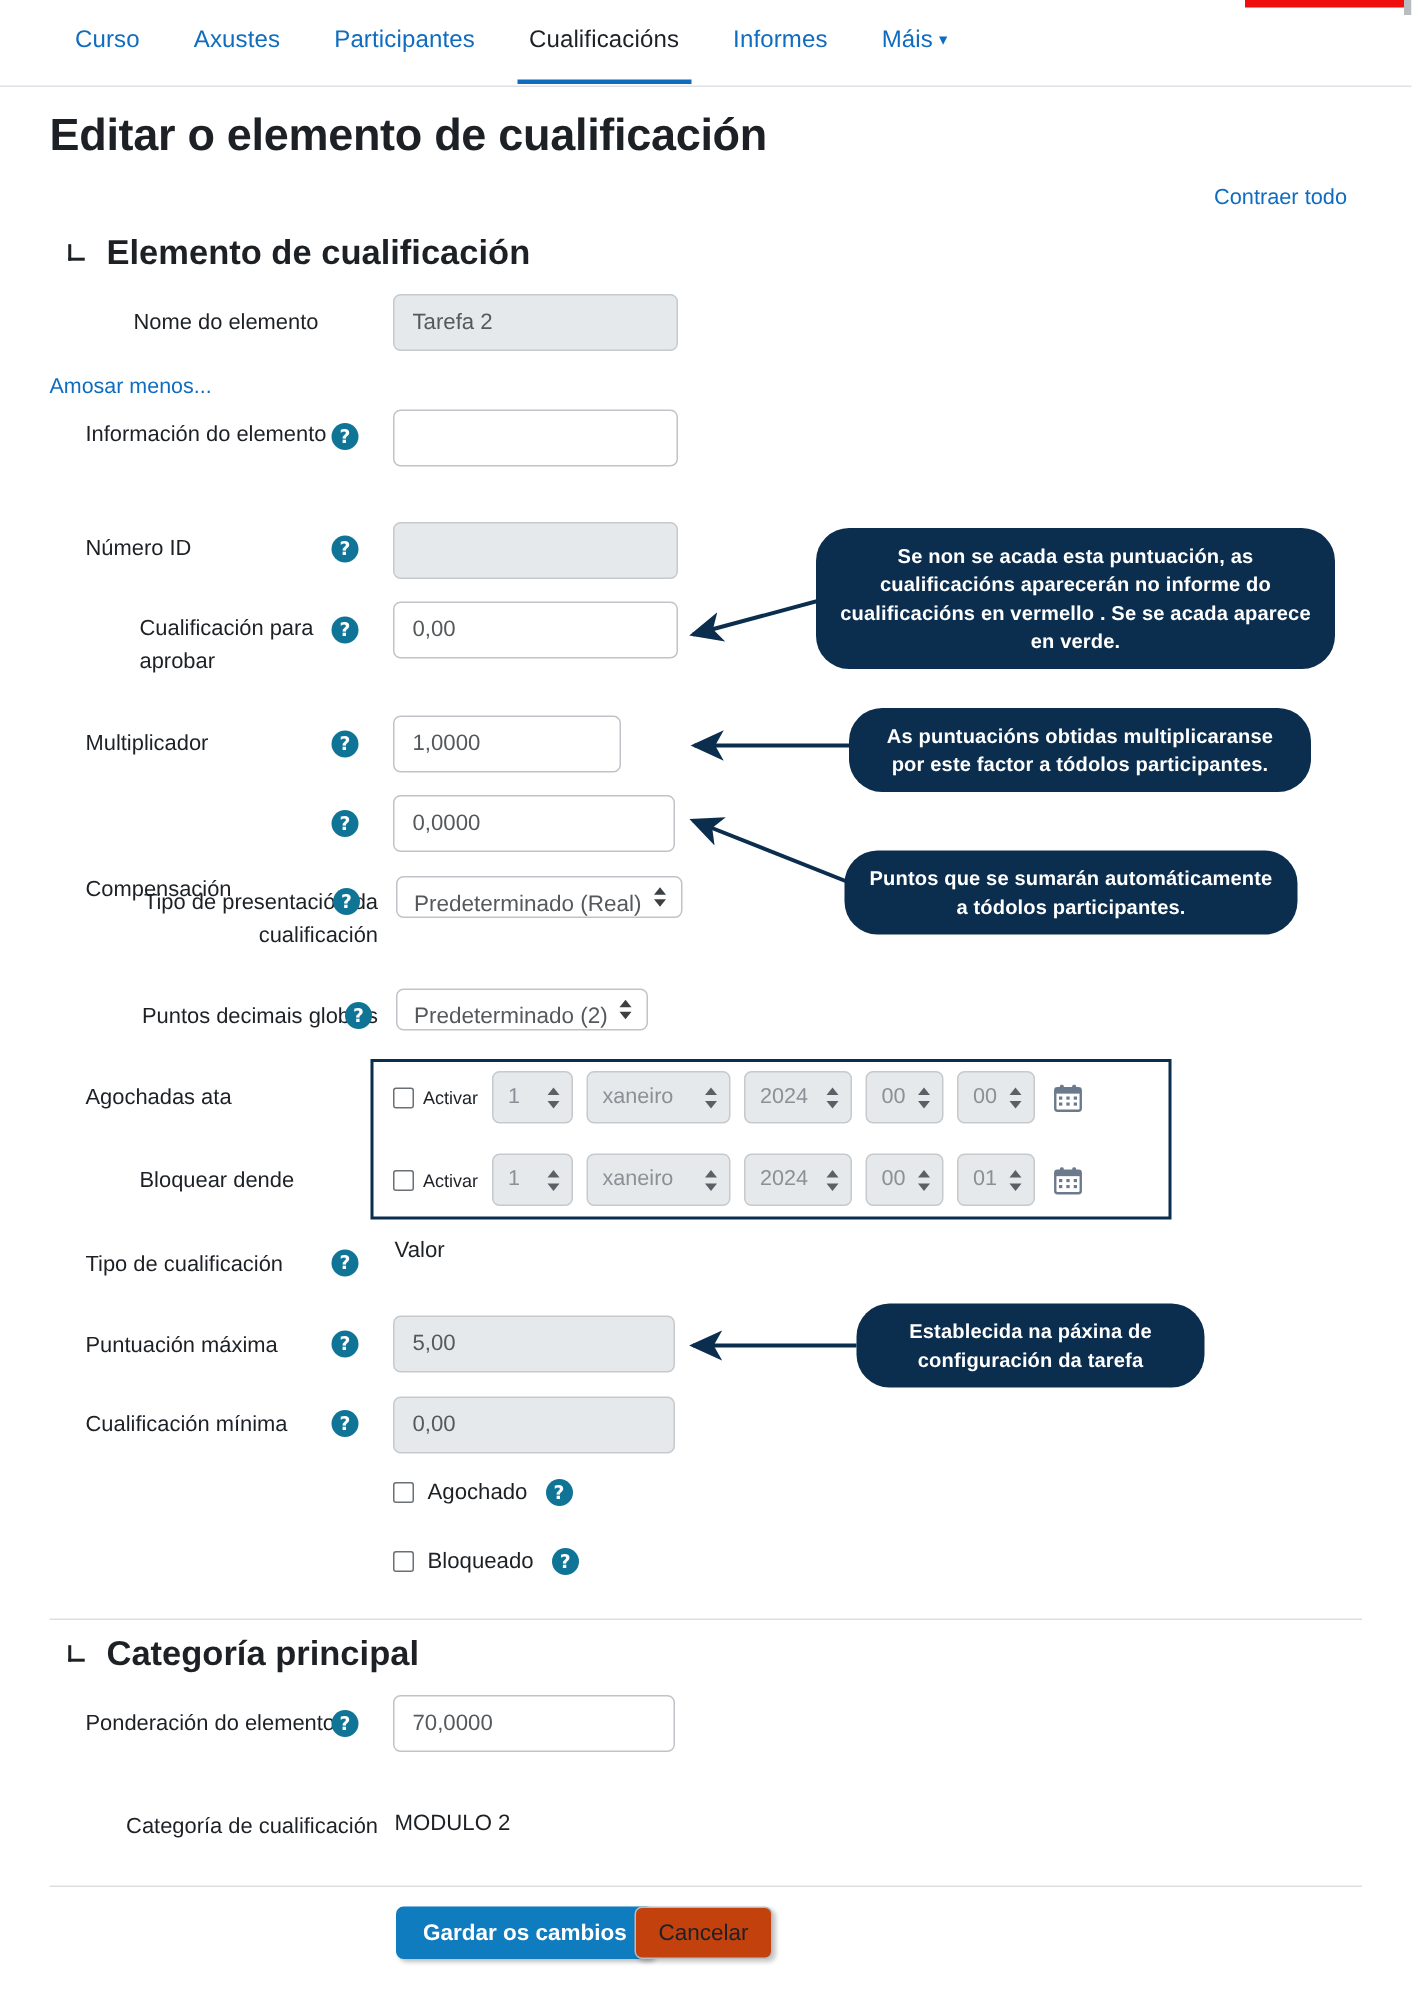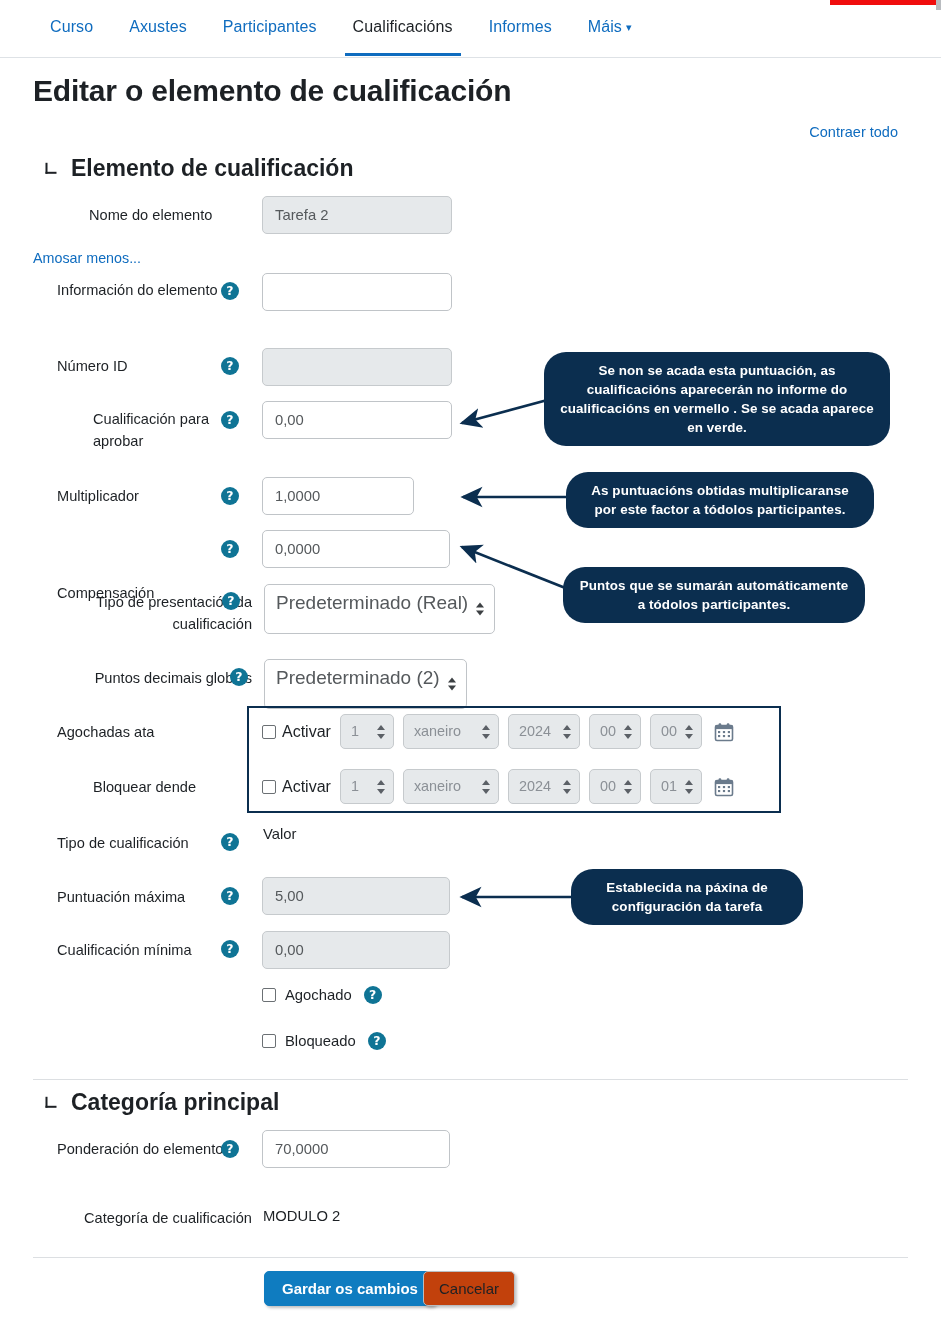--- a/index.html
+++ b/index.html
@@ -162,25 +162,25 @@
     color: #55595c;
     border-color: #c6cacd;
   }
 
   .sel {
     position: absolute;
     box-sizing: border-box;
     border: 1px solid #c0c4c8;
     border-radius: 5px;
     background: #ffffff;
-    font-size: 19px;
+    font-size: 15px;
     color: #55595c;
     padding: 0 26px 0 11px;
     line-height: 36px;
-    height: 50px;
+    height: 28px;
     cursor: pointer;
   }
   .sel .spin {
     position: absolute;
     right: 9px; top: 50%;
     transform: translateY(-50%);
     width: 9px; height: 15px;
   }
   .sel .spin::before, .sel .spin::after {
     content: "";
@@ -211,21 +211,21 @@
     box-sizing: border-box;
     width: 14px; height: 14px;
     border: 1.4px solid #6b7074;
     border-radius: 2px;
     background: #fff;
     display: inline-block;
     cursor: pointer;
     flex: 0 0 auto;
   }
   .chk-label {
-    font-size: 16px;
+    font-size: 12px;
     color: #1d2125;
     margin-left: -3px;
     white-space: nowrap;
   }
   .dsel {
     position: relative;
     box-sizing: border-box;
     border: 1px solid #c6cacd;
     border-radius: 5px;
     background: #e6e9eb;

